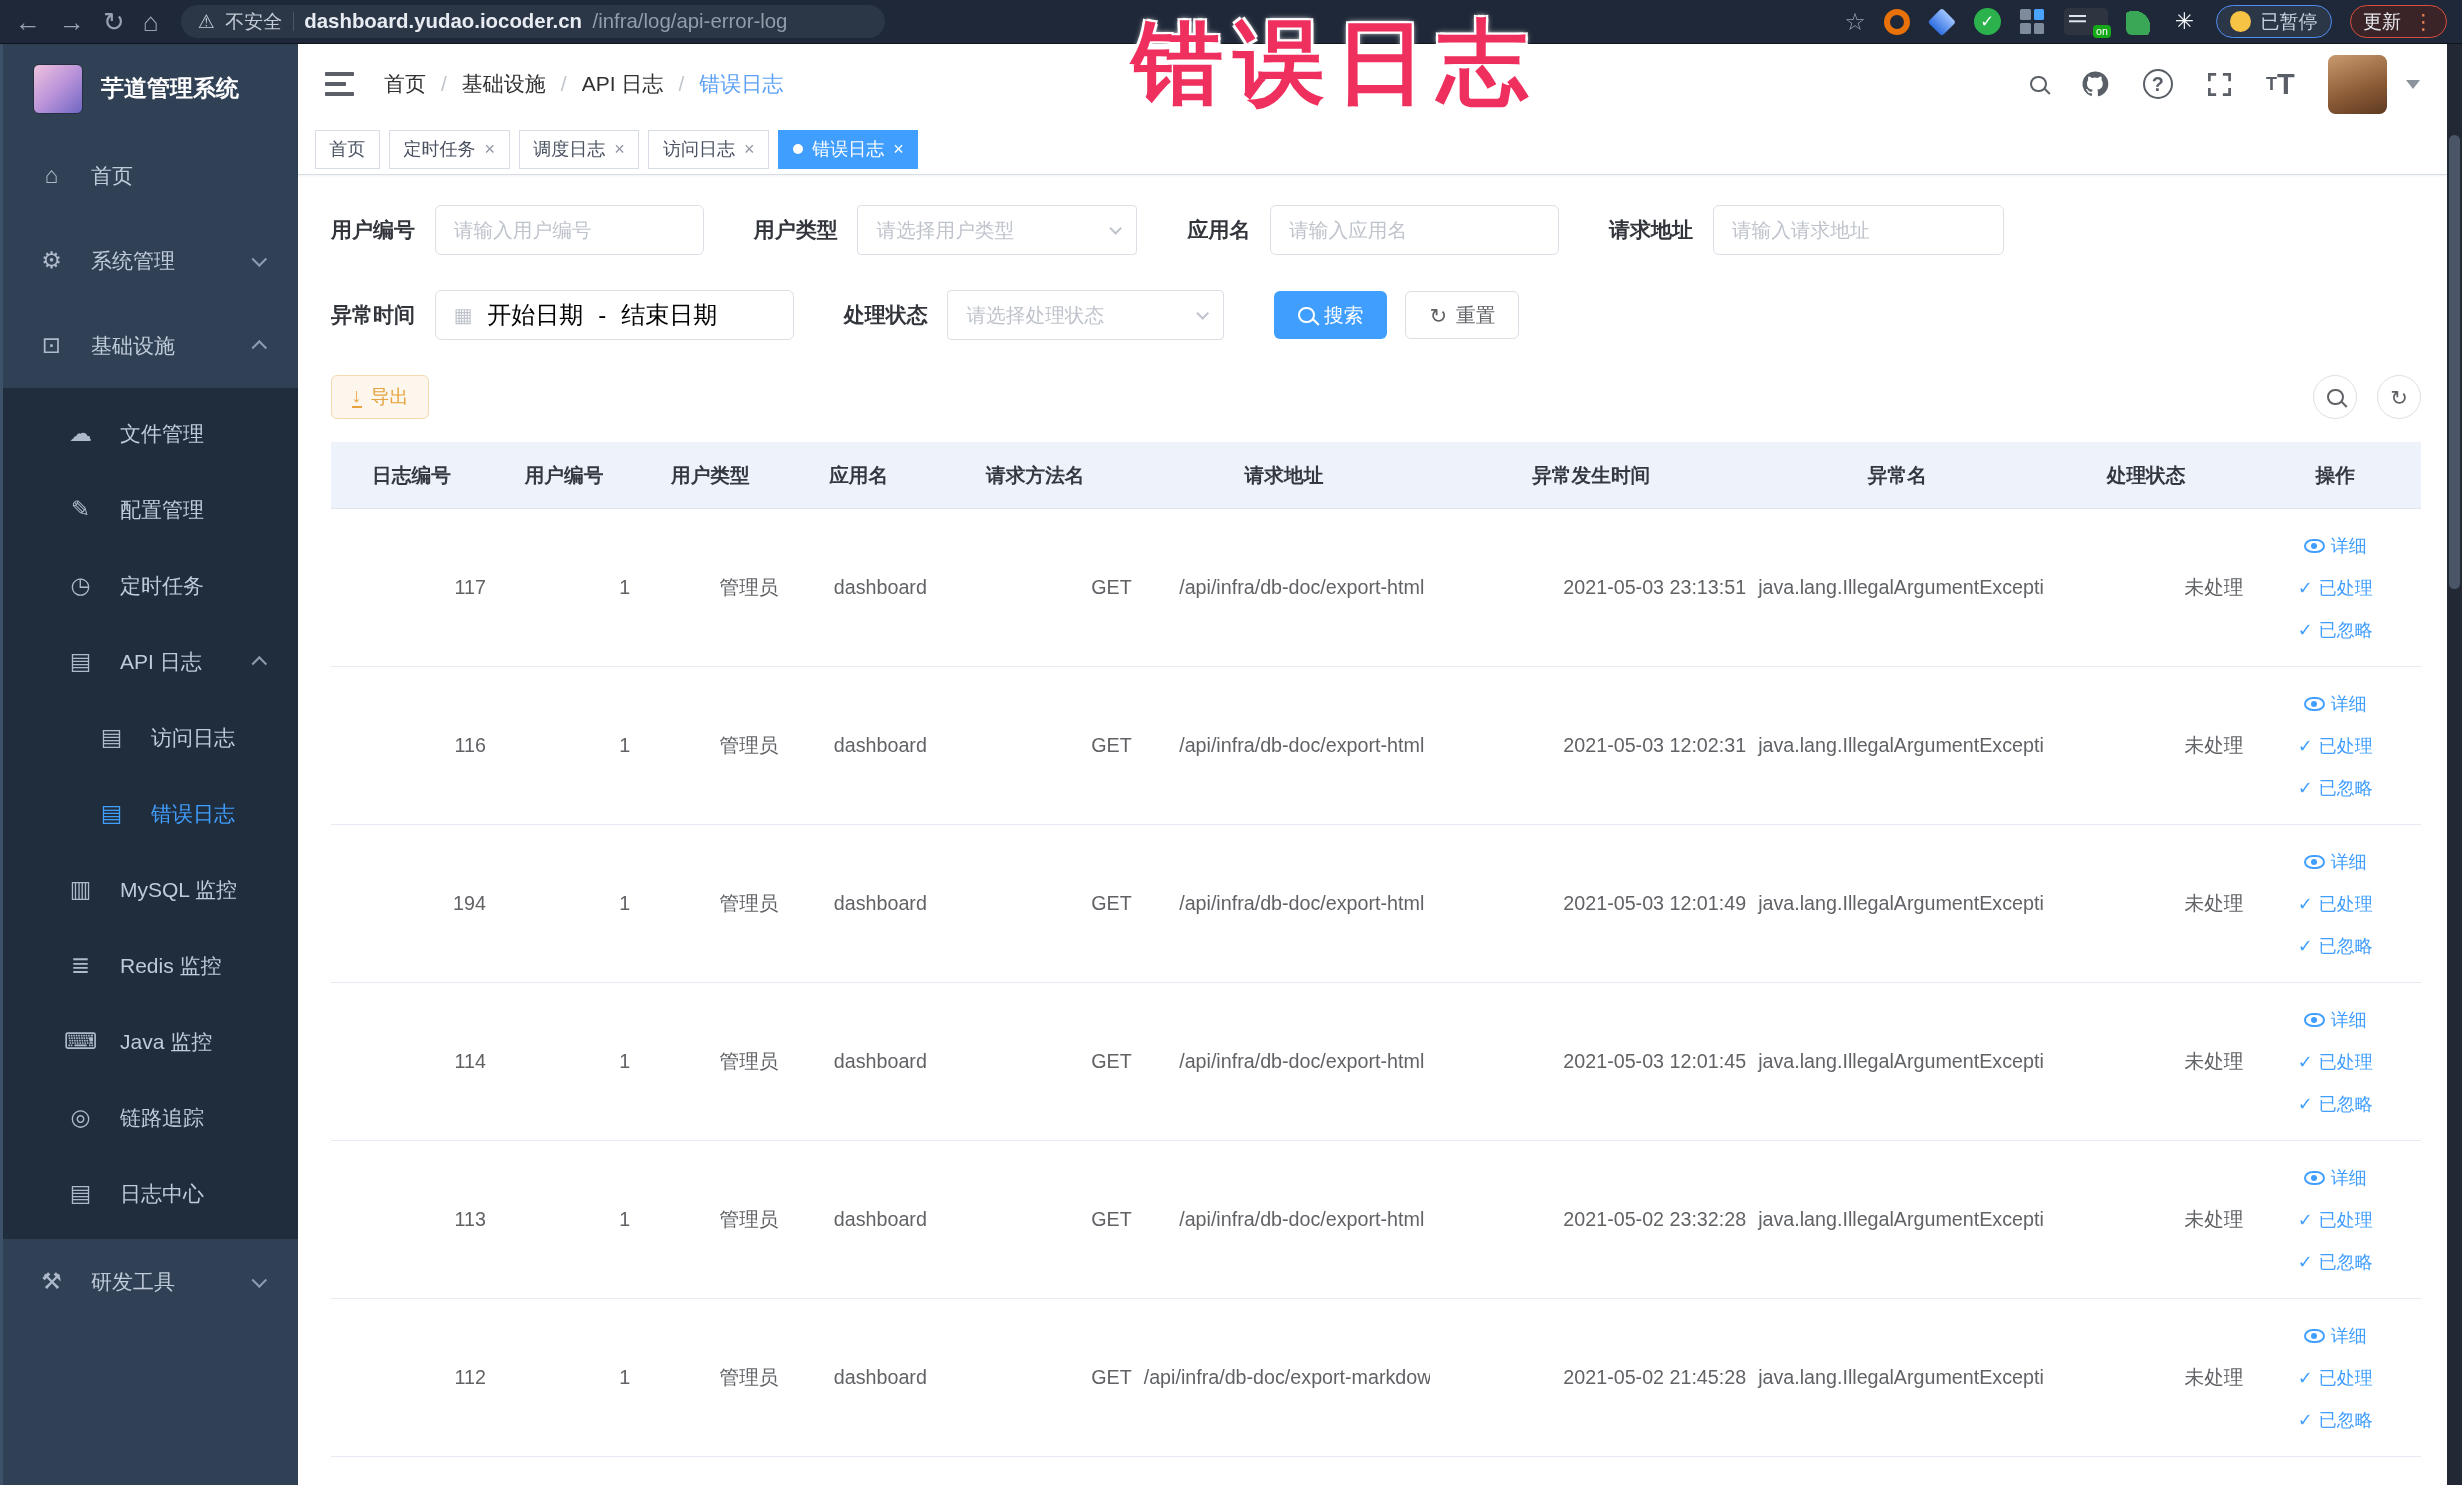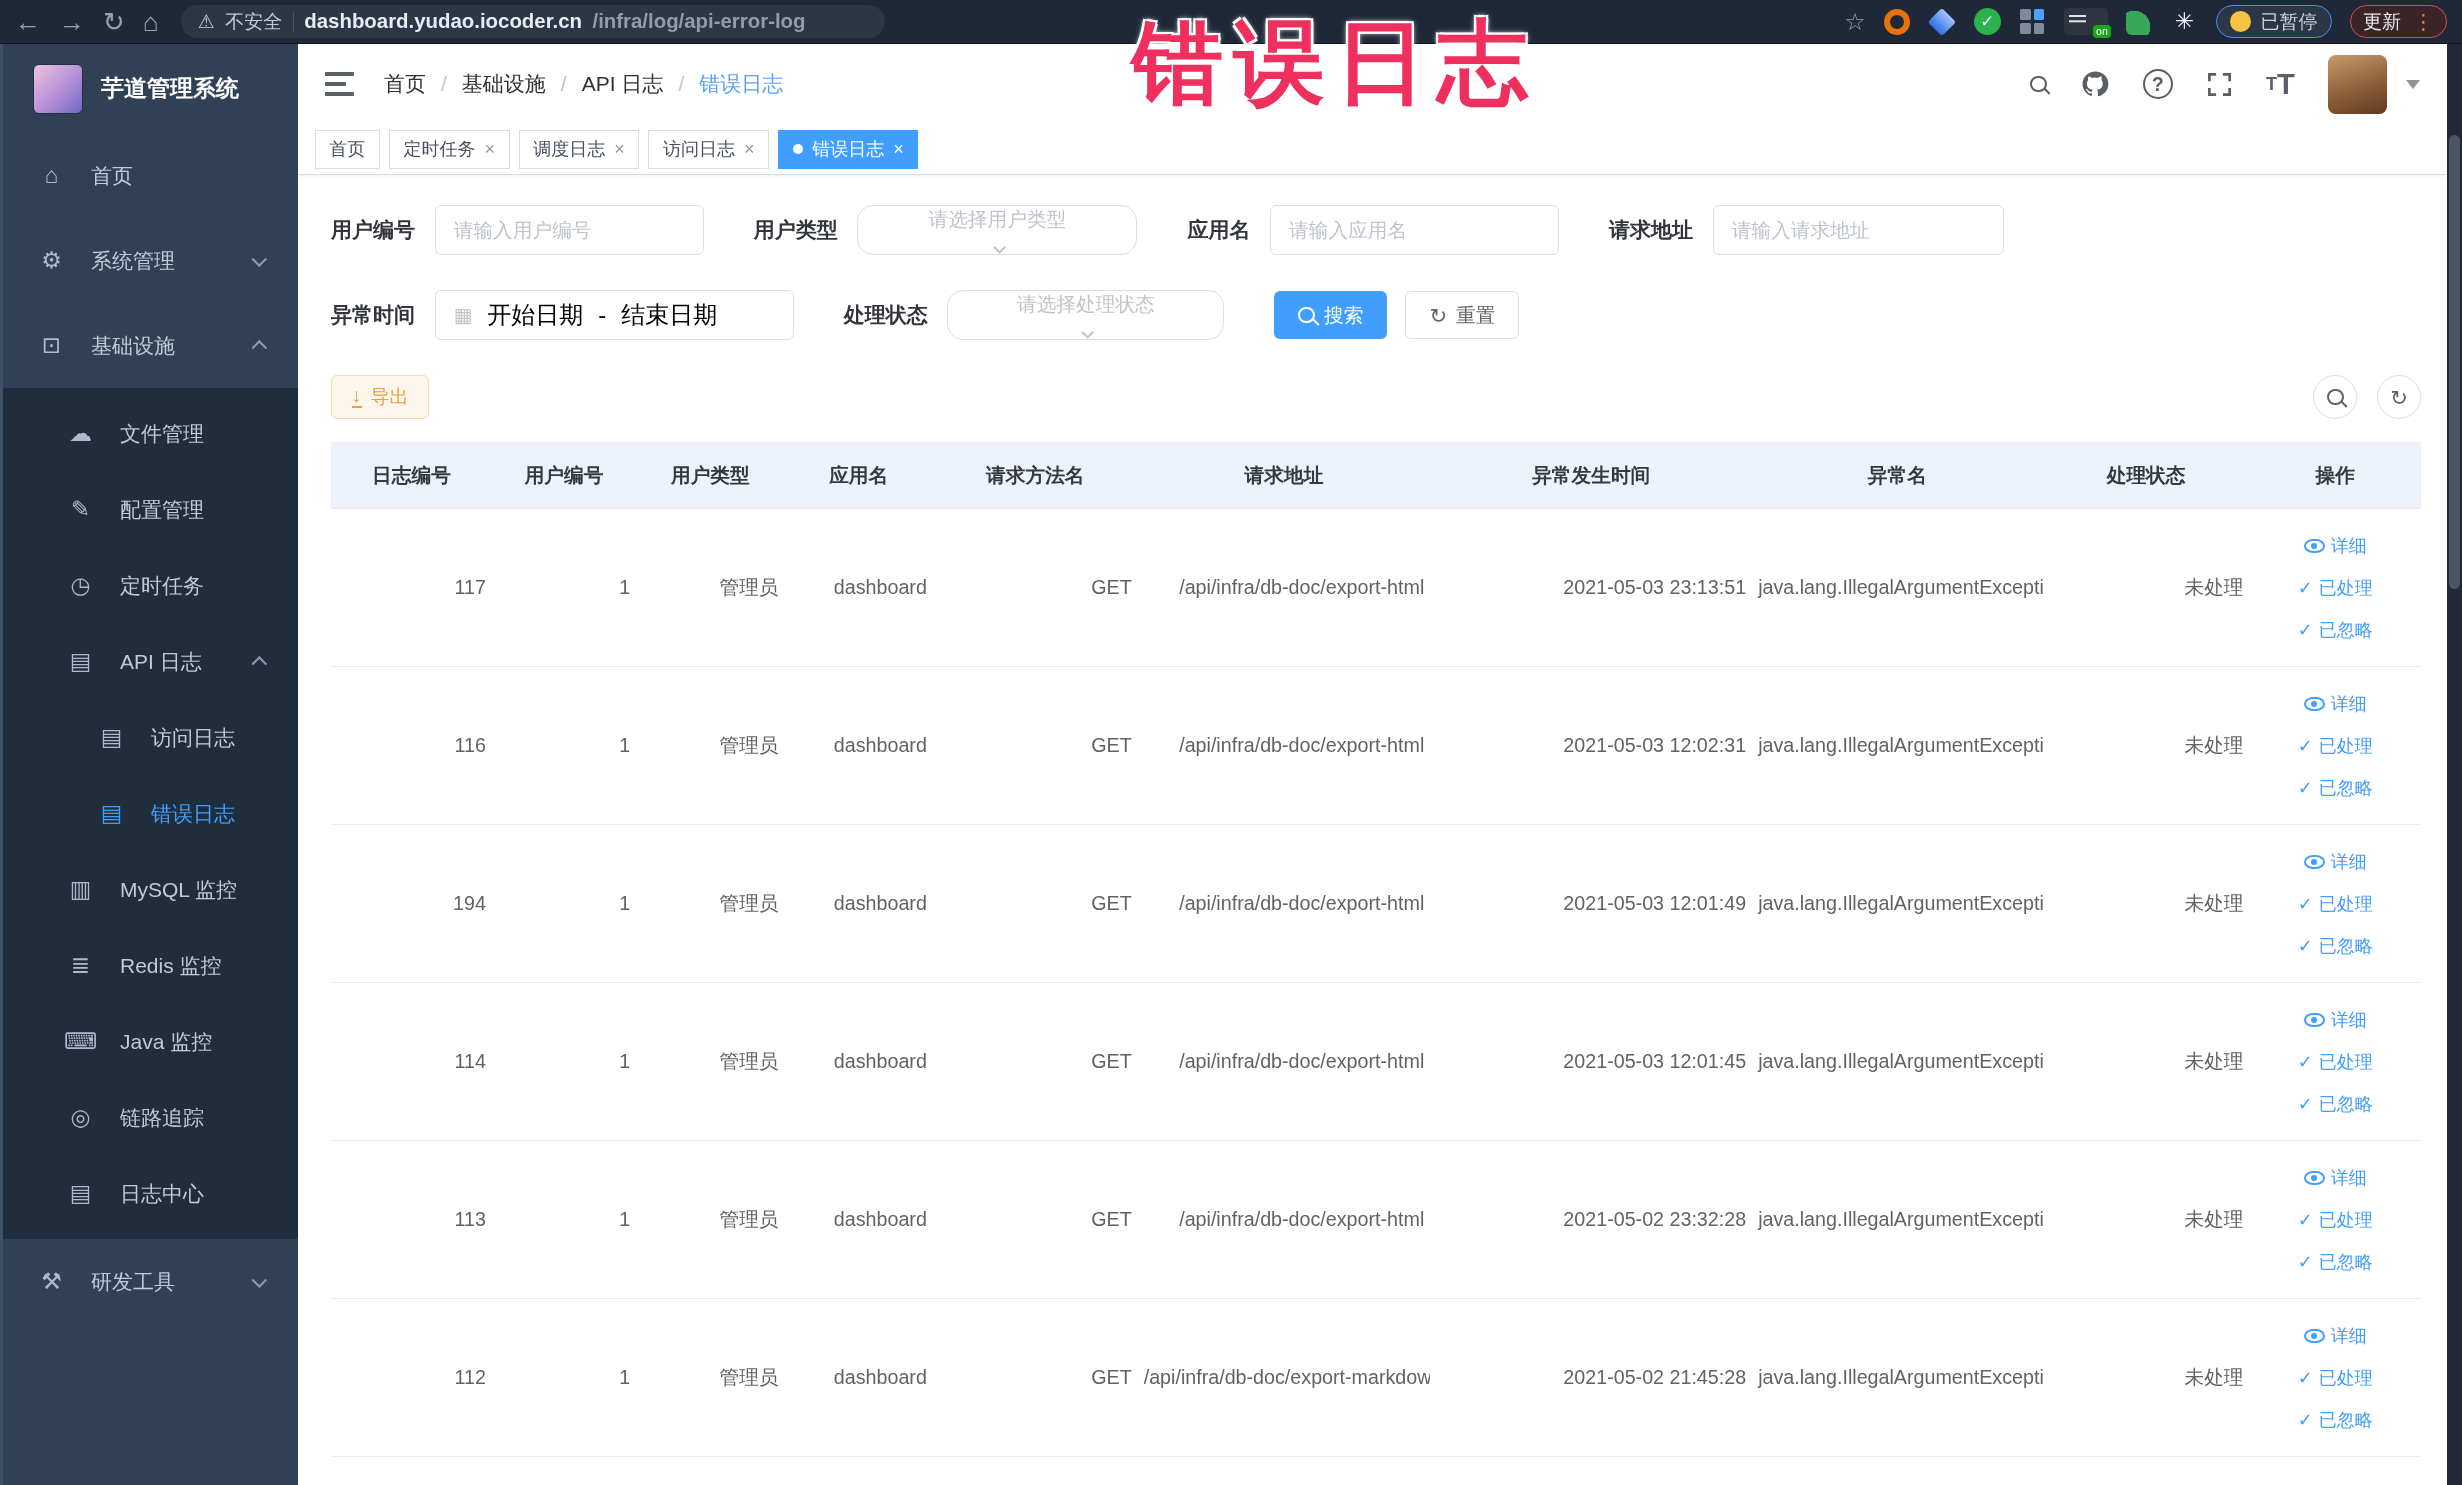--- a/index.html
+++ b/index.html
@@ -10,21 +10,21 @@
   .chrome { position:absolute; left:0; top:0; width:2462px; height:44px;
     background:#1f2838; display:flex; align-items:center; padding:0 15px; gap:18px;
     border-bottom:0.8px solid #10151d; z-index:30; }
   .nav-glyph { font-size:26px; color:#97a1b1; line-height:1; cursor:pointer; }
   .url-pill { height:33px; min-width:704px; background:#2b3647; border-radius:16.7px;
     display:flex; align-items:center; padding:0 16.7px; gap:10.6px; margin-left:4.5px; }
   .warn { color:#c3cad4; font-size:19px; }
   .sec-label { color:#c3cad4; font-size:19px; }
   .pill-div { width:0.8px; height:19.7px; background:#4a5566; }
   .url-host { color:#e8ecf2; font-size:20.4px; font-weight:700; }
-  .url-path { color:#929caa; font-size:20.4px; font-weight:700; }
+  .url-path { color:#929caa; font-size:20.4px; font-weight:400; }
   .chrome-spacer { flex:1; }
   .ext { width:27px; height:27px; display:flex; align-items:center; justify-content:center;
     border-radius:6px; cursor:pointer; flex:0 0 auto; }
   .star { color:#9aa3b2; font-size:24px; }
   .ext-orange { border:6.8px solid #e8710a; border-radius:50%; width:26px; height:26px; }
   .ext-shield { width:19.7px; height:19.7px; background:linear-gradient(180deg,#9fc3ff,#2f6fe0); transform:rotate(45deg); border-radius:3px; }
   .ext-green { background:#2bb24c; border-radius:50%; color:#fff; font-size:16.7px; font-weight:700; width:27px; height:27px; }
   .ext-grid { display:grid; grid-template-columns:10.6px 10.6px; grid-template-rows:10.6px 10.6px; gap:3px; }
   .ext-grid i { background:#7d8b9d; border-radius:1.5px; }
   .ext-grid i.b { background:#4aa3ff; }
@@ -98,22 +98,22 @@
   .tag-dot { width:10.6px; height:10.6px; border-radius:50%; background:#fff; }
 
   .content { flex:1; padding:30px 26px 0 33px; position:relative; overflow:hidden; }
   .filter-row { display:flex; align-items:center; margin-bottom:35px; flex-wrap:nowrap; }
   .f-group { display:flex; align-items:center; margin-right:50px; }
   .f-label { font-size:21px; font-weight:700; color:#32353b; margin-right:19.7px; white-space:nowrap; }
   .el-input { height:50px; border:0.8px solid #dcdfe6; border-radius:6px; padding:0 18px;
     font-size:19.7px; color:#606266; outline:none; font-family:inherit; }
   .el-input::placeholder { color:#bfc4cc; }
   .w-input { width:269px; } .w-app { width:289px; } .w-url { width:291px; }
-  .el-select { height:50px; width:280px; border:0.8px solid #dcdfe6; border-radius:16px;
-    display:flex; align-items:center; justify-content:space-between; padding:0 18px; cursor:pointer; background:#fff;flex-direction:column; }
+  .el-select { height:50px; width:280px; border:0.8px solid #dcdfe6; border-radius:4px;
+    display:flex; align-items:center; justify-content:space-between; padding:0 18px; cursor:pointer; background:#fff; }
   .sel-ph { font-size:19.7px; color:#bfc4cc; }
   .sel-caret { width:9px; height:9px; border-right:2.3px solid #c0c4cc; border-bottom:2.3px solid #c0c4cc;
     transform:rotate(45deg) translateY(-3px); }
   .daterange { height:50px; width:359px; border:0.8px solid #dcdfe6; border-radius:6px;
     display:flex; align-items:center; padding:0 18px; gap:15px; background:#fff; cursor:pointer; }
   .dr-ph { font-size:24px; color:#000000; }
   .cal-ic { font-size:19.7px; color:#c0c4cc; }
   .btn { height:48px; border-radius:6px; font-size:19.7px; display:inline-flex; align-items:center;
     gap:9px; padding:0 23px; cursor:pointer; border:0.8px solid transparent; font-family:inherit; }
   .btn-primary { background:#409eff; color:#fff; }

